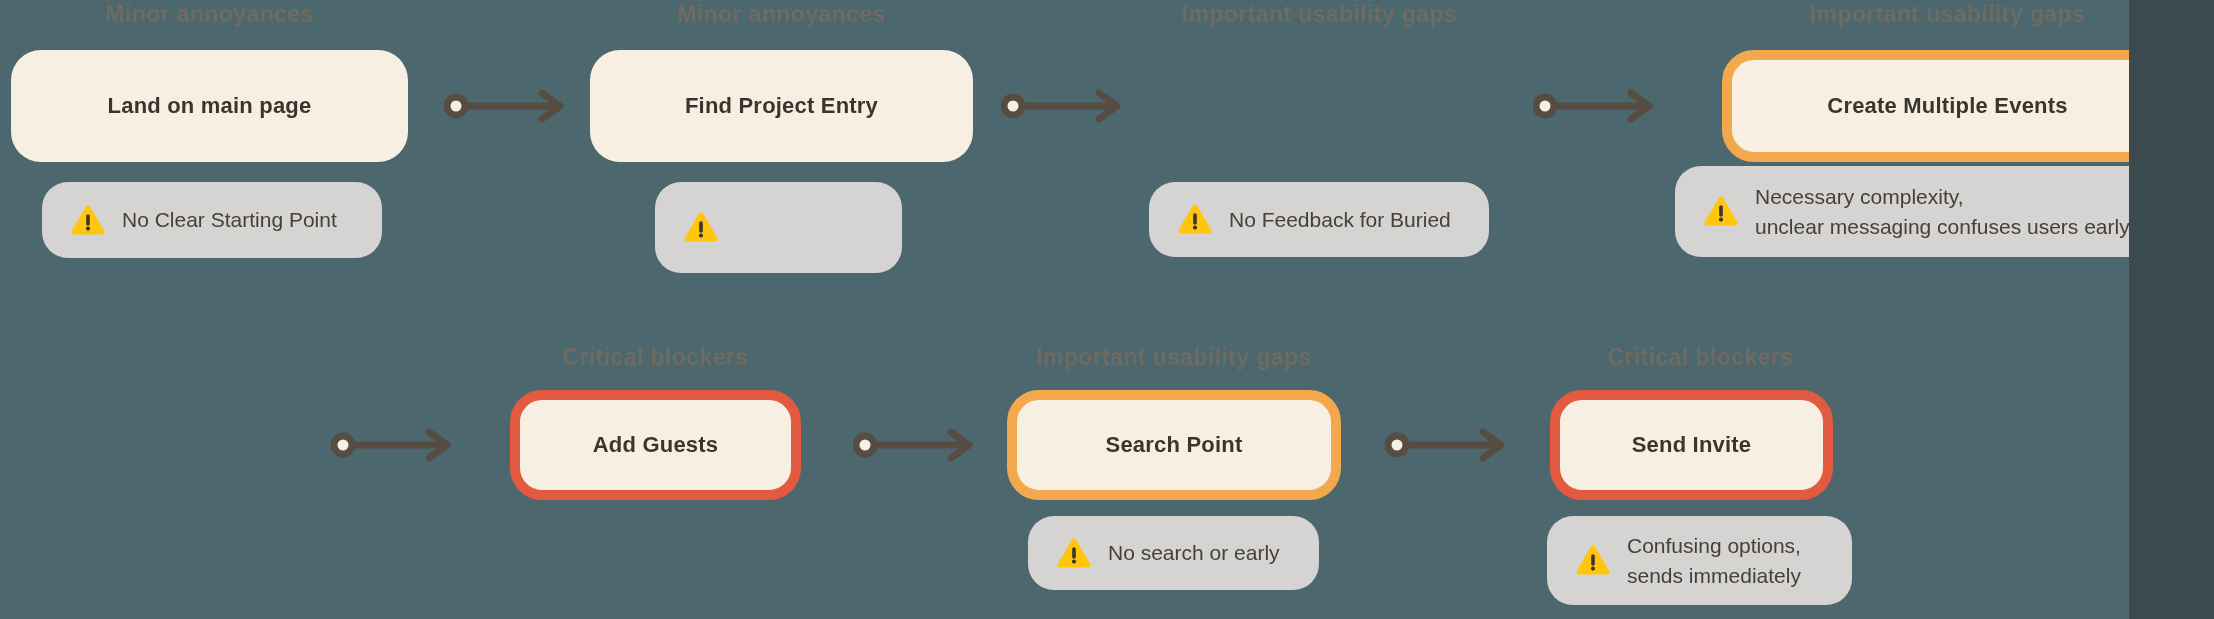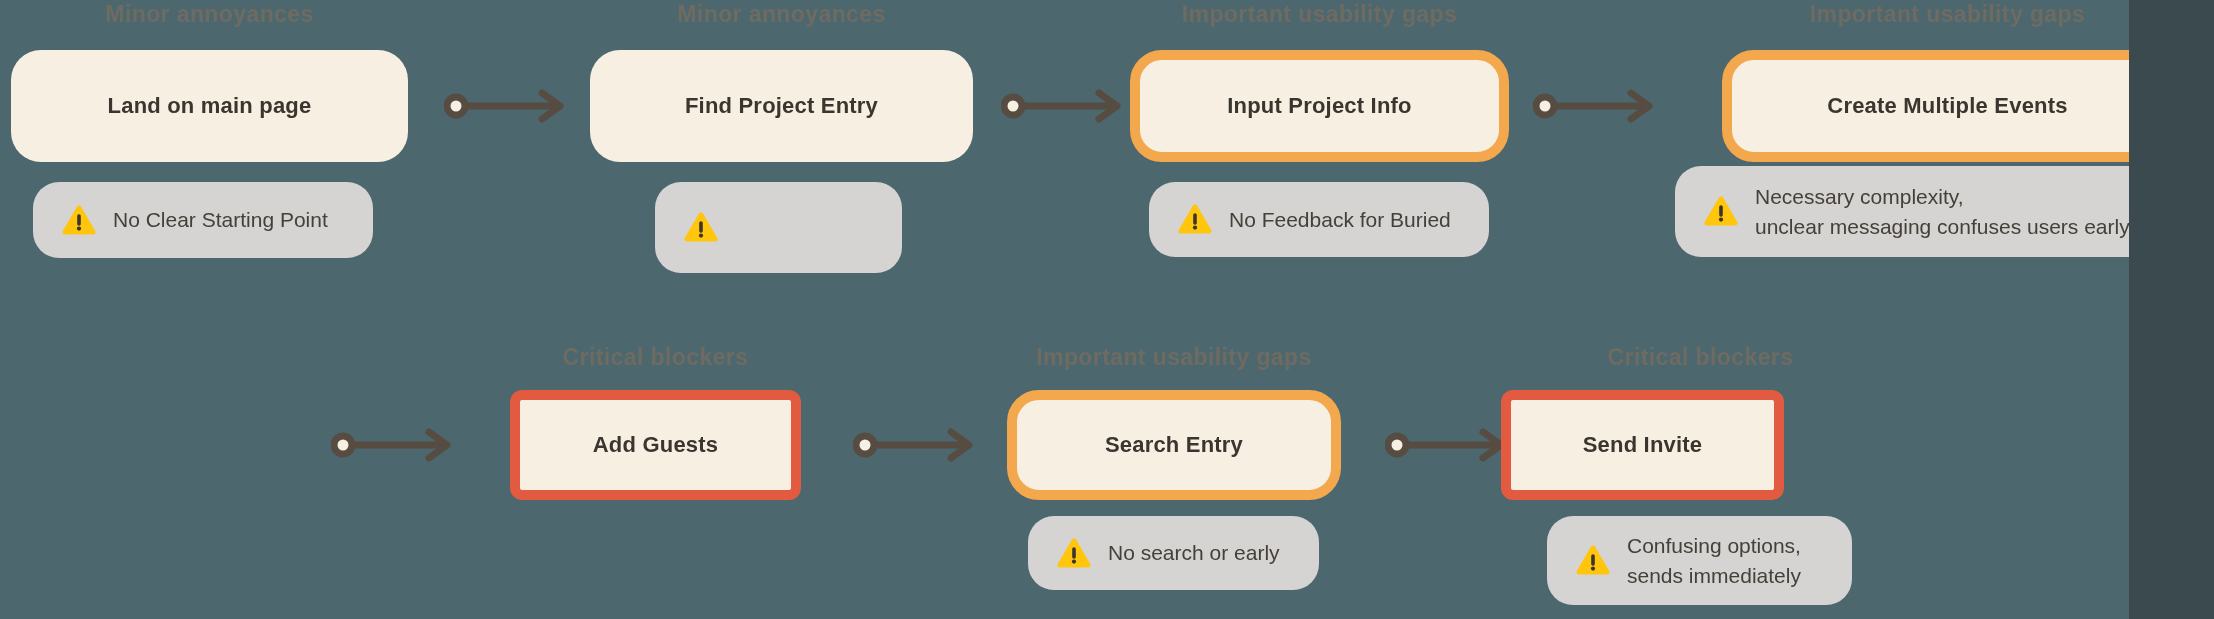--- a/index.html
+++ b/index.html
@@ -9,43 +9,43 @@
   }
   .category{
     position:absolute;text-align:center;font-size:23px;font-weight:700;
     color:#6E6B62;letter-spacing:.4px;white-space:nowrap;
   }
   .box{
     position:absolute;background:#F7F0E2;border-radius:30px;
     display:flex;align-items:center;justify-content:center;box-sizing:border-box;
   }
   .box.important{border:10px solid #F4A84E;border-radius:32px;}
-  .box.critical{border:10px solid #E25A40;border-radius:12px;}
+  .box.critical{border:10px solid #E25A40;border-radius:32px;}
   .title{font-size:22px;font-weight:700;color:#3A352E;letter-spacing:.2px;white-space:nowrap;}
   .note{
     position:absolute;background:#D5D4D2;border-radius:26px;
     display:flex;align-items:center;box-sizing:border-box;
     padding:0 26px 0 29px;gap:17px;
   }
   .note-text{
     font-size:21px;font-weight:500;color:#454039;line-height:1.4;
     white-space:pre-line;
   }
   .warn{flex:0 0 auto;}
   .arrow{position:absolute;width:125px;height:44px;}
   .arrow line,.arrow polyline{stroke:#564C42;}
   .arrow circle{stroke:#564C42;fill:#F7F0E2;}
   
-  .c1{left:11px;top:1px;width:397px}   .b1{left:11px;top:50px;width:397px;height:112px}   .n1{left:33px;top:182px;width:340px;height:76px}
+  .c1{left:11px;top:1px;width:397px}   .b1{left:11px;top:50px;width:397px;height:112px}   .n1{left:42px;top:182px;width:340px;height:76px}
   .c2{left:590px;top:1px;width:383px}  .b2{left:590px;top:50px;width:383px;height:112px}  .n2{left:655px;top:182px;width:247px;height:91px}
   .c3{left:1130px;top:1px;width:379px} .b3{left:1130px;top:50px;width:379px;height:112px} .n3{left:1149px;top:182px;width:340px;height:75px}
   .c4{left:1722px;top:1px;width:451px} .b4{left:1722px;top:50px;width:451px;height:112px} .n4{left:1675px;top:166px;width:535px;height:91px}
   .c5{left:510px;top:344px;width:291px}  .b5{left:510px;top:390px;width:291px;height:110px}  .n5{left:447px;top:515px;width:414px;height:75px}
   .c6{left:1007px;top:344px;width:334px} .b6{left:1007px;top:390px;width:334px;height:110px} .n6{left:1028px;top:516px;width:291px;height:74px}
-  .c7{left:1559px;top:344px;width:283px} .b7{left:1501px;top:390px;width:283px;height:110px} .n7{left:1547px;top:516px;width:305px;height:89px}
+  .c7{left:1559px;top:344px;width:283px} .b7{left:1550px;top:390px;width:283px;height:110px} .n7{left:1547px;top:516px;width:305px;height:89px}
   .a1{left:444px;top:84px}  .a2{left:1001px;top:84px} .a3{left:1533px;top:84px}
   .a4{left:331px;top:423px} .a5{left:853px;top:423px} .a6{left:1385px;top:423px}
 </style>
 </head>
 <body>
 
 <div class="canvas">
 
   <div class="category c1">Minor annoyances</div>
   <div class="box b1">
@@ -78,23 +78,20 @@
     </svg>
   </div>
 
   <svg class="arrow a2" viewBox="0 0 125 44">
     <line x1="21" y1="22" x2="108" y2="22" stroke-width="7" stroke-linecap="round"></line>
     <polyline points="98,9 116,22 98,35" fill="none" stroke-width="7" stroke-linecap="round" stroke-linejoin="round"></polyline>
     <circle cx="12" cy="22" r="9" stroke-width="7"></circle>
   </svg>
 
   <div class="category c3">Important usability gaps</div>
-  <div class="box important b3">
-    <span class="title">Input Project Info</span>
-  </div>
   <div class="note n3">
     <svg class="warn" width="34" height="31" viewBox="0 0 34 31">
       <path d="M17 3 L31 27 L3 27 Z" fill="#FFC60D" stroke="#FFC60D" stroke-width="5" stroke-linejoin="round"></path>
       <line x1="17" y1="11" x2="17" y2="19" stroke="#3A352E" stroke-width="3.6" stroke-linecap="round"></line>
       <circle cx="17" cy="23.6" r="2.1" fill="#3A352E"></circle>
     </svg>
     <span class="note-text">No Feedback for Buried</span>
   </div>
 
   <svg class="arrow a3" viewBox="0 0 125 44">
@@ -129,21 +126,21 @@
   </div>
 
   <svg class="arrow a5" viewBox="0 0 125 44">
     <line x1="21" y1="22" x2="108" y2="22" stroke-width="7" stroke-linecap="round"></line>
     <polyline points="98,9 116,22 98,35" fill="none" stroke-width="7" stroke-linecap="round" stroke-linejoin="round"></polyline>
     <circle cx="12" cy="22" r="9" stroke-width="7"></circle>
   </svg>
 
   <div class="category c6">Important usability gaps</div>
   <div class="box important b6">
-    <span class="title">Search Entry</span>
+    <span class="title">Search Point</span>
   </div>
   <div class="note n6">
     <svg class="warn" width="34" height="31" viewBox="0 0 34 31">
       <path d="M17 3 L31 27 L3 27 Z" fill="#FFC60D" stroke="#FFC60D" stroke-width="5" stroke-linejoin="round"></path>
       <line x1="17" y1="11" x2="17" y2="19" stroke="#3A352E" stroke-width="3.6" stroke-linecap="round"></line>
       <circle cx="17" cy="23.6" r="2.1" fill="#3A352E"></circle>
     </svg>
     <span class="note-text">No search or early</span>
   </div>
 

